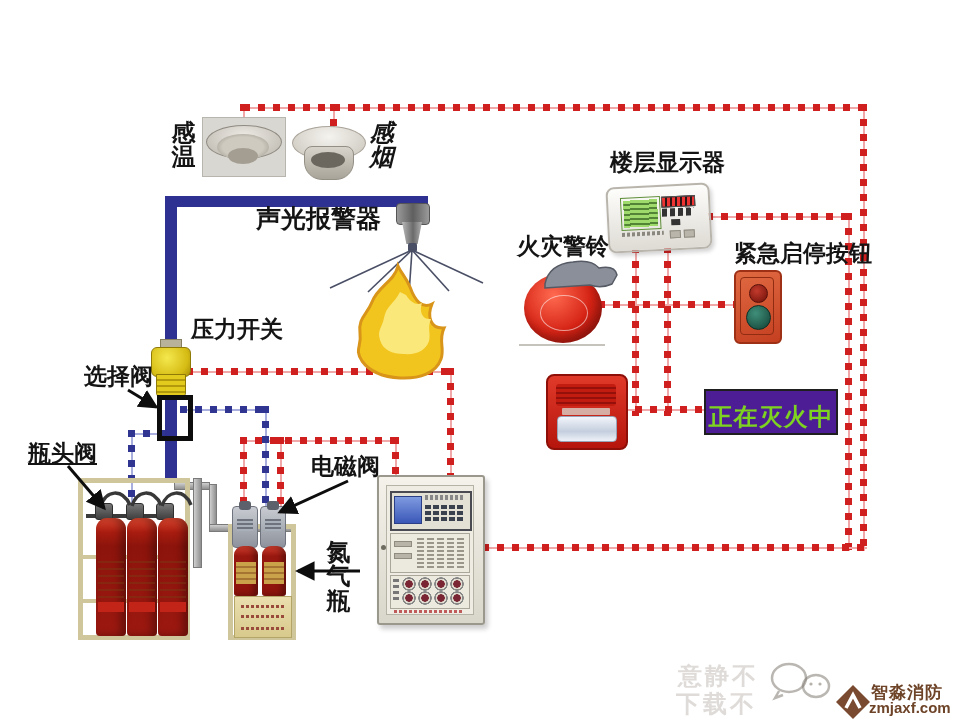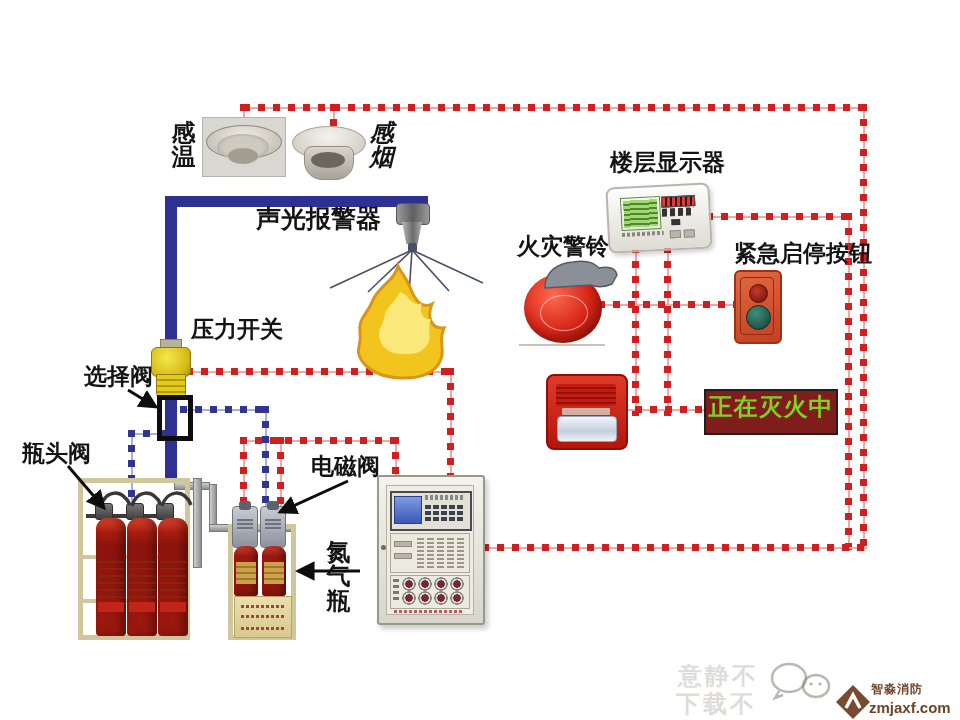--- a/index.html
+++ b/index.html
@@ -65,22 +65,22 @@
       background:linear-gradient(180deg,#f2f5fa,#c4cede 60%,#eef2f8);border:1px solid #9aa4b8;}
   
   .ebtn{position:absolute;left:734px;top:270px;width:44px;height:70px;border-radius:6px;
       background:linear-gradient(160deg,#e06a42,#c43f20);border:2px solid #9e3015;}
   .ebtn .inner{position:absolute;left:4px;top:5px;width:32px;height:56px;border-radius:4px;border:1px solid #8f2c12;}
   .ebtn .b1{position:absolute;left:13px;top:12px;width:17px;height:17px;border-radius:50%;
       background:radial-gradient(circle at 40% 35%,#c23a2c,#6e0f08);border:1px solid #57100a;}
   .ebtn .b2{position:absolute;left:10px;top:33px;width:23px;height:23px;border-radius:50%;
       background:radial-gradient(circle at 38% 32%,#3f8f7a,#123f32);border:1px solid #0d2e25;}
   
-  .sign{position:absolute;left:704px;top:389px;width:130px;height:42px;background:#7f1d1d;border:2px solid #1f1f1f;
-      display:flex;align-items:flex-start;justify-content:center;}
+  .sign{position:absolute;left:704px;top:389px;width:130px;height:42px;background:#4c1d95;border:2px solid #1f1f1f;
+      display:flex;align-items:flex-end;justify-content:center;}
   .sign span{color:#7ed321;font-size:24px;font-weight:bold;letter-spacing:1px;}
   
   .fdisp{position:absolute;left:607px;top:185px;width:100px;height:62px;border-radius:8px;transform:rotate(-3deg);
       background:linear-gradient(180deg,#fdfdfb,#dedbd4);border:2px solid #b9b5ac;box-shadow:2px 3px 4px rgba(0,0,0,.18);}
   .fdisp .scr{position:absolute;left:12px;top:9px;width:34px;height:27px;background:#9fdb6c;border:1px solid #5f8f3a;
       background-image:repeating-linear-gradient(180deg,rgba(20,60,10,.55) 0 2px,transparent 2px 5px);background-clip:content-box;padding:2px;}
   .fdisp .led{position:absolute;left:53px;top:10px;width:32px;height:9px;background:#2a1414;
       background-image:repeating-linear-gradient(90deg,#e33 0 3px,transparent 3px 5px);border:1px solid #555;}
   .fdisp .keys{position:absolute;left:53px;top:22px;width:32px;height:8px;
       background:repeating-linear-gradient(90deg,#333 0 5px,transparent 5px 8px);}
@@ -122,21 +122,21 @@
       background:linear-gradient(180deg,#d84030 0%,#981810 20%,#8c140c 100%);box-shadow:inset -4px 0 6px rgba(0,0,0,.35);}
   .n2b .band{position:absolute;left:2px;top:16px;width:20px;height:22px;background:#caa24a;
       background-image:repeating-linear-gradient(180deg,transparent 0 4px,rgba(120,60,20,.45) 4px 6px);}
   .hvalve{position:absolute;width:16px;height:15px;background:linear-gradient(180deg,#777,#3f3f3f);border-radius:3px;border:1px solid #2e2e2e;}
   .solvd{position:absolute;width:24px;height:40px;background:linear-gradient(180deg,#c9ccd2,#8d929c);border:1px solid #6e737d;border-radius:4px;}
   .solvd .knob{position:absolute;left:6px;top:-6px;width:12px;height:9px;background:#5c616b;border-radius:3px;}
   .solvd .coil{position:absolute;left:4px;top:12px;width:16px;height:12px;background:repeating-linear-gradient(180deg,#6e737d 0 2px,#aab0ba 2px 4px);}
   
   .wm-faint{position:absolute;color:rgba(135,125,115,.28);font-size:24px;font-weight:bold;letter-spacing:3px;}
   .wm-title{position:absolute;left:835px;top:663px;color:#b7b1a7;font-size:28px;font-weight:bold;letter-spacing:2px;}
-  .wm-name{position:absolute;left:871px;top:681px;color:#6e4428;font-size:12px;font-weight:bold;letter-spacing:1px;}
+  .wm-name{position:absolute;left:871px;top:681px;color:#6e4428;font-size:17px;font-weight:bold;letter-spacing:1px;}
   .wm-site{position:absolute;left:869px;top:699px;color:#6e4428;font-size:15px;font-weight:bold;}
 </style>
 </head>
 <body>
 
 <div id="canvas">
 
   <div class="dh red" style="left:243px;top:104px;width:624px;"></div>
   <div class="dv red" style="left:860px;top:104px;height:447px;"></div>
   <div class="dh red" style="left:706px;top:213px;width:146px;"></div>
@@ -254,21 +254,21 @@
       <div class="rb"></div>
     </div>
   <div class="co2b" style="left:127px;top:518px;">
       <div class="band"></div>
       <div class="rb"></div>
     </div>
   <div class="co2b" style="left:158px;top:518px;">
       <div class="band"></div>
       <div class="rb"></div>
     </div>
-  <div class="lbl" style="left:22px;top:441px;">瓶头阀</div>
+  <div class="lbl" style="left:28px;top:441px;text-decoration:underline;">瓶头阀</div>
 
   <div class="rack" style="left:228px;top:524px;width:58px;height:106px;"></div>
   <div class="plate">
       <i style="top:8px;"></i>
       <i style="top:18px;"></i>
       <i style="top:30px;"></i>
     </div>
   <div class="solvd" style="left:232px;top:506px;">
       <div class="knob"></div>
       <div class="coil"></div>

